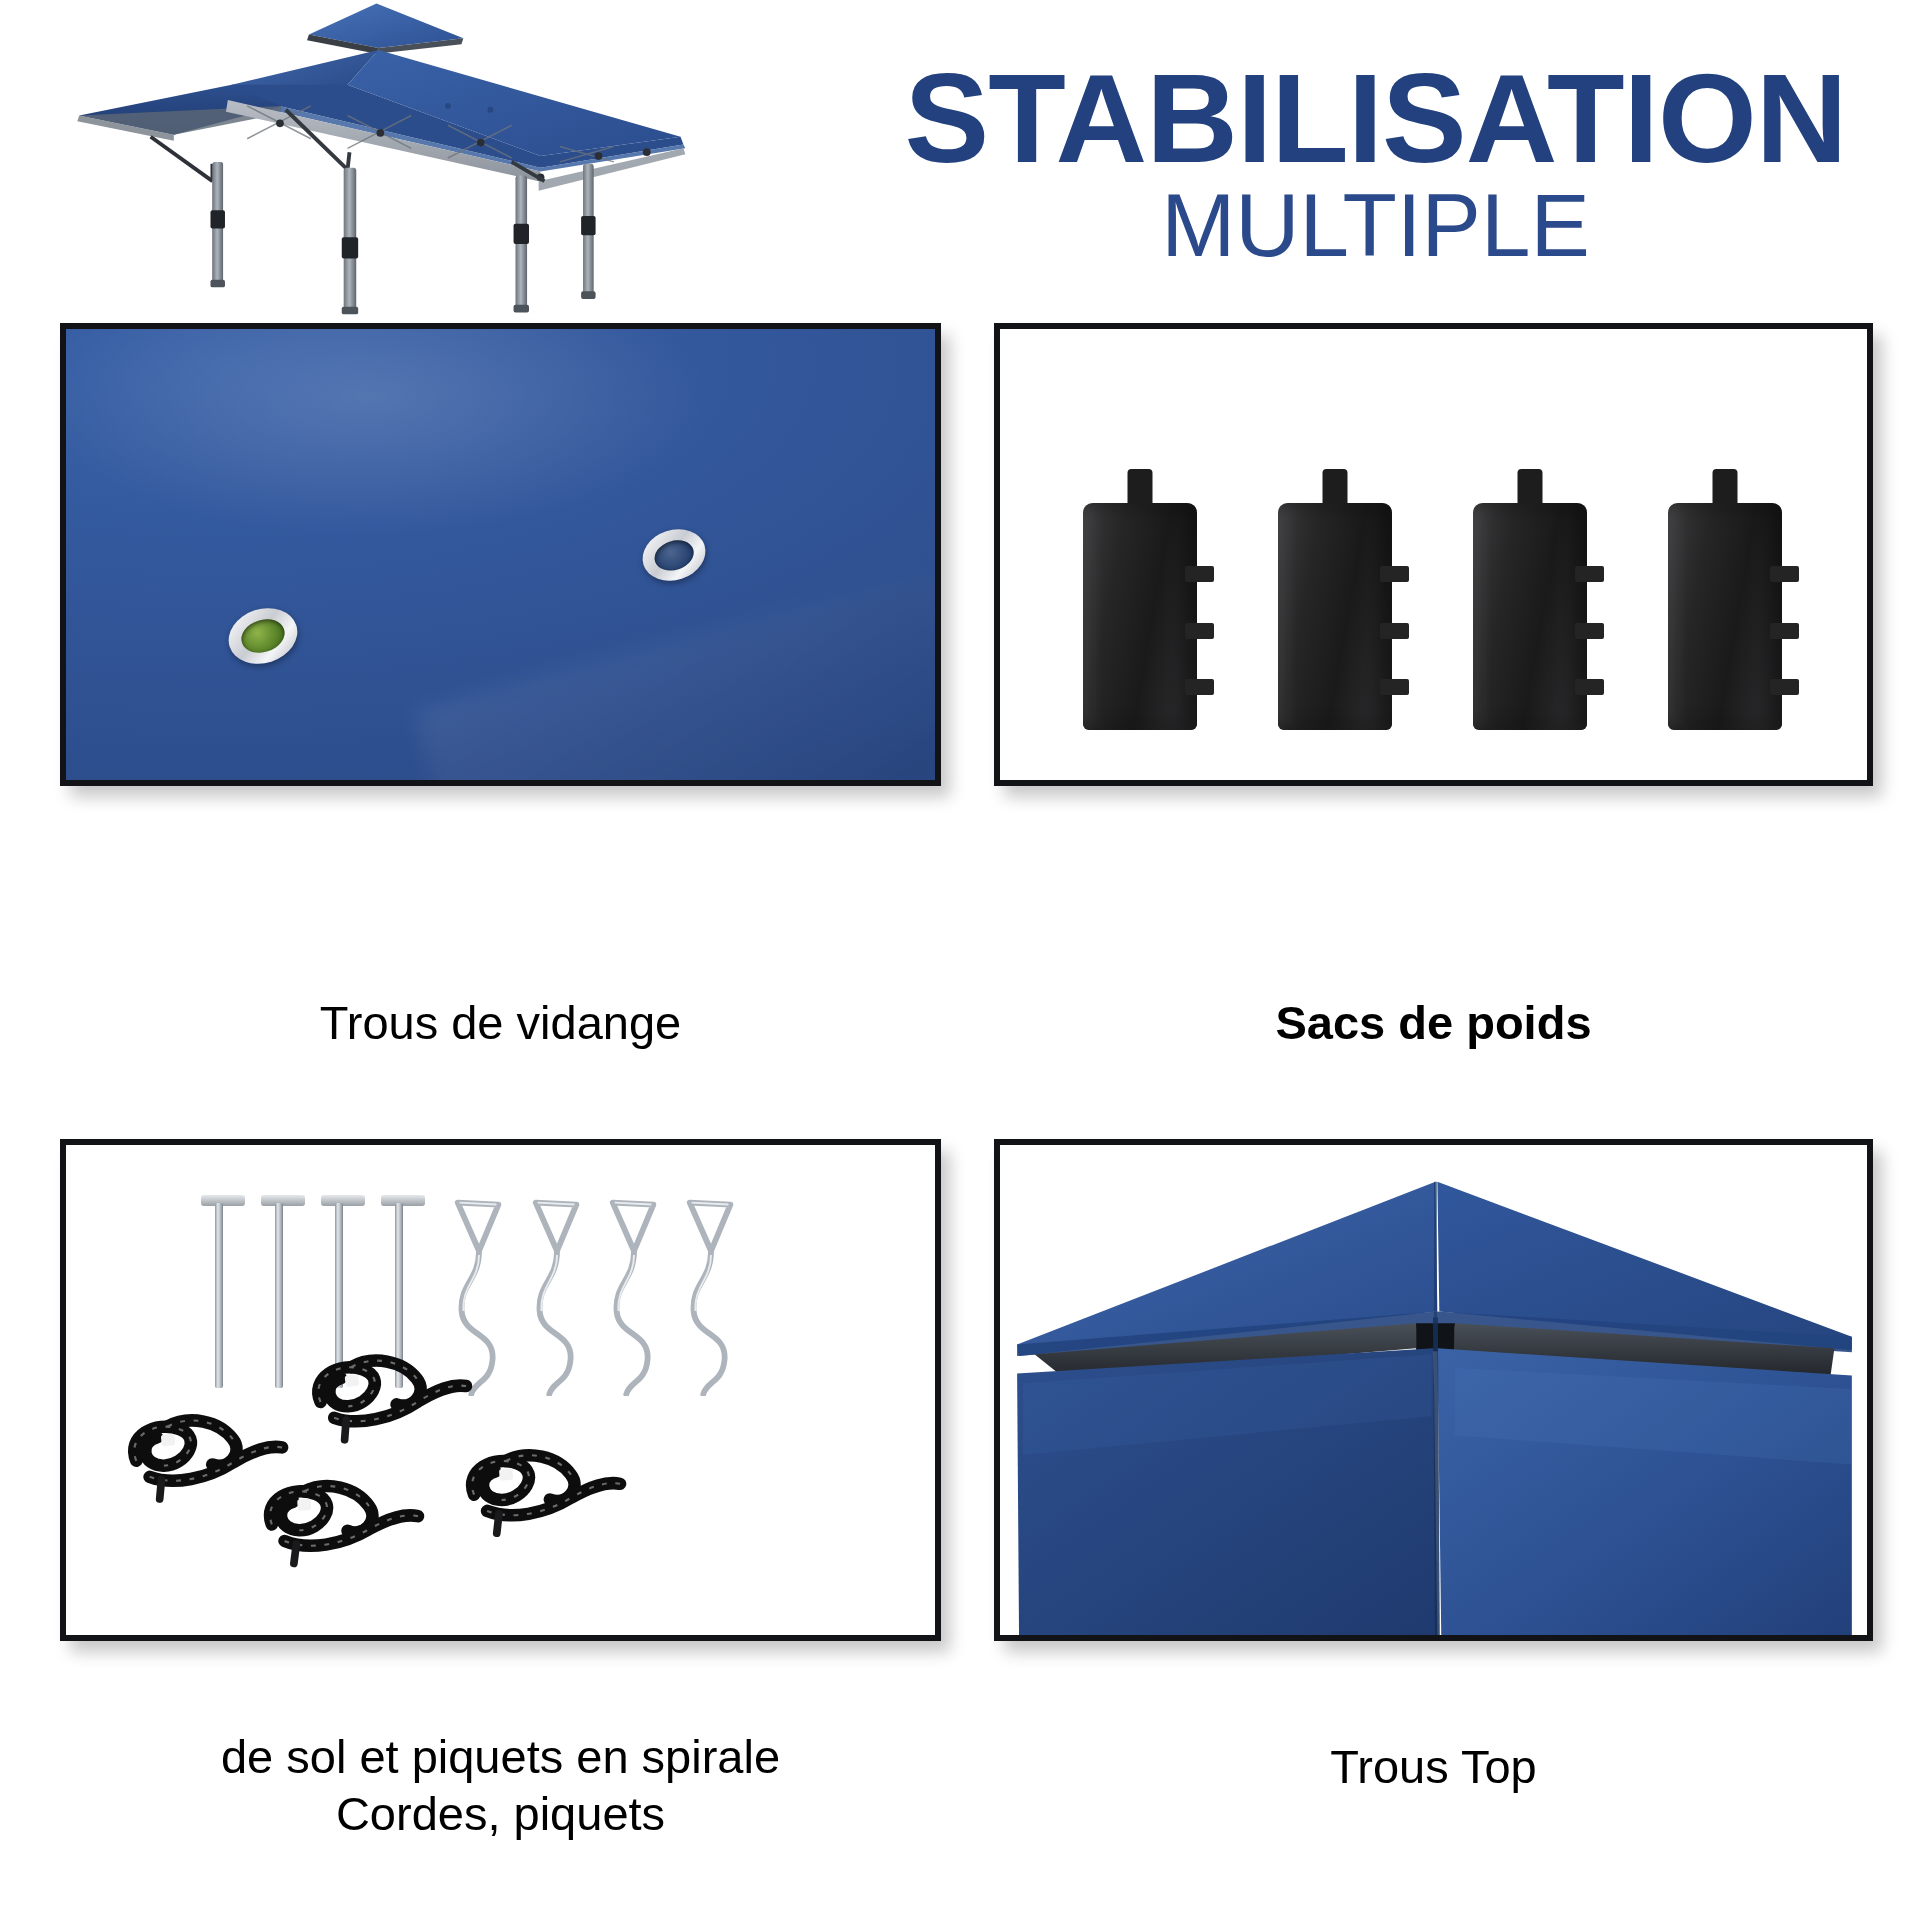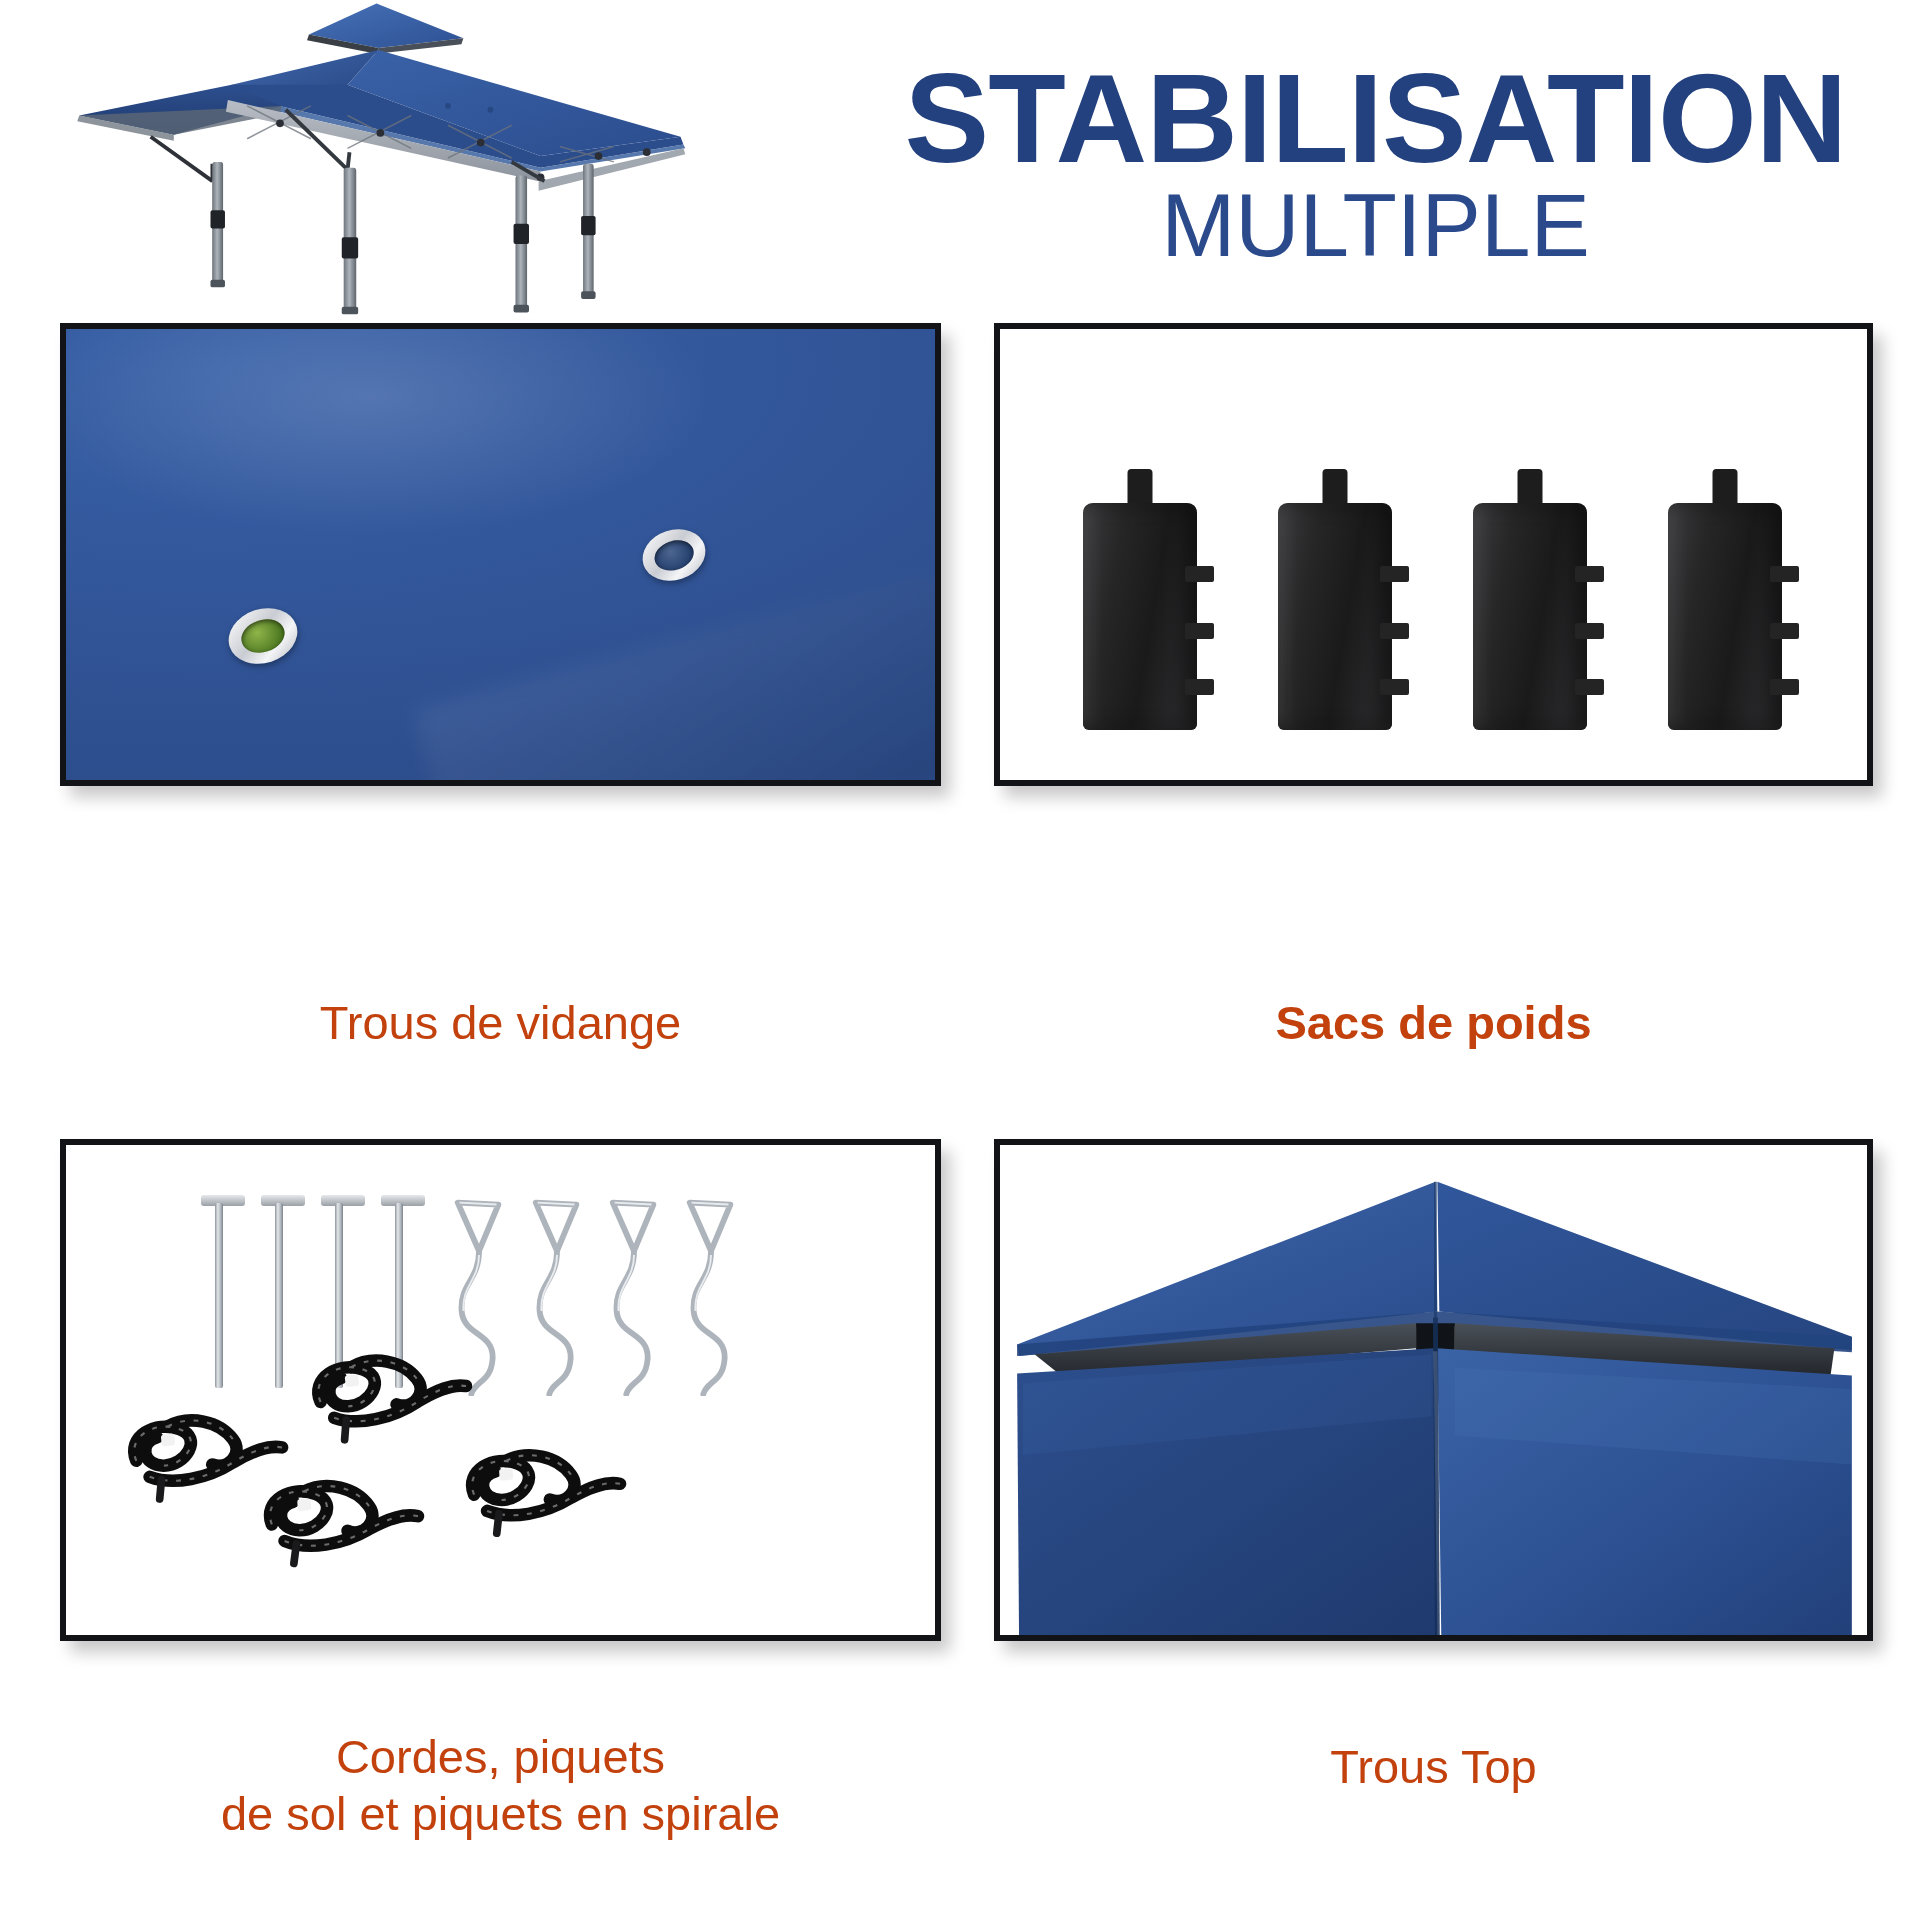--- a/index.html
+++ b/index.html
@@ -31,21 +31,21 @@
   
   .panel{position:absolute;background:#ffffff;border:6.8px solid #111317;box-sizing:border-box;overflow:hidden;}
   .panel-shadow{position:absolute;box-shadow:9.7px 11.6px 15.4px rgba(0,0,0,.22);}
 
   .p1{left:60px;  top:323px;  width:881px; height:463px;}
   .p2{left:994px;top:323px;  width:879px; height:463px;}
   .p3{left:60px;  top:1139px; width:881px; height:502px;}
   .p4{left:994px;top:1139px; width:879px; height:502px;}
 
   .caption{
-    position:absolute;color:#c2410c;font-size:47px;line-height:1.22;
+    position:absolute;color:#000000;font-size:47px;line-height:1.22;
     text-align:center;font-family:"Liberation Sans","DejaVu Sans",sans-serif;
   }
   .c1{left:60px; top:994px; width:881px;}
   .c2{left:994px;top:994px;width:879px;font-weight:bold;}
   .c3{left:60px; top:1728px; width:881px;}
   .c4{left:994px;top:1738px;width:879px;}
 
   
   .fabric{
     position:absolute;inset:0;
@@ -417,22 +417,22 @@
             <path d="M36,80 C60,92 96,88 124,74 C146,64 162,60 176,64"></path>
           </g>
           <rect x="52" y="38" width="14" height="12" rx="3" fill="#f2f2f2"></rect>
           <path d="M48,84 L44,104" stroke="#1a1a1c" stroke-width="8" stroke-linecap="round" fill="none"></path>
         </svg>
       </div>
 
     </div>
   </div>
   <div class="caption c3">
+    <div>de sol et piquets en spirale</div>
     <div>Cordes, piquets</div>
-    <div>de sol et piquets en spirale</div>
   </div>
 
   <div class="panel panel-shadow p4">
     <div class="dtop">
       <svg width="100%" height="100%" viewBox="0 0 896 506" preserveAspectRatio="xMidYMid slice">
         <defs>
           <linearGradient id="upL" x1="0" y1="0" x2="1" y2="1">
             <stop offset="0" stop-color="#3d66ab"></stop>
               <stop offset="1" stop-color="#2a4c8c"></stop>
           </linearGradient>

